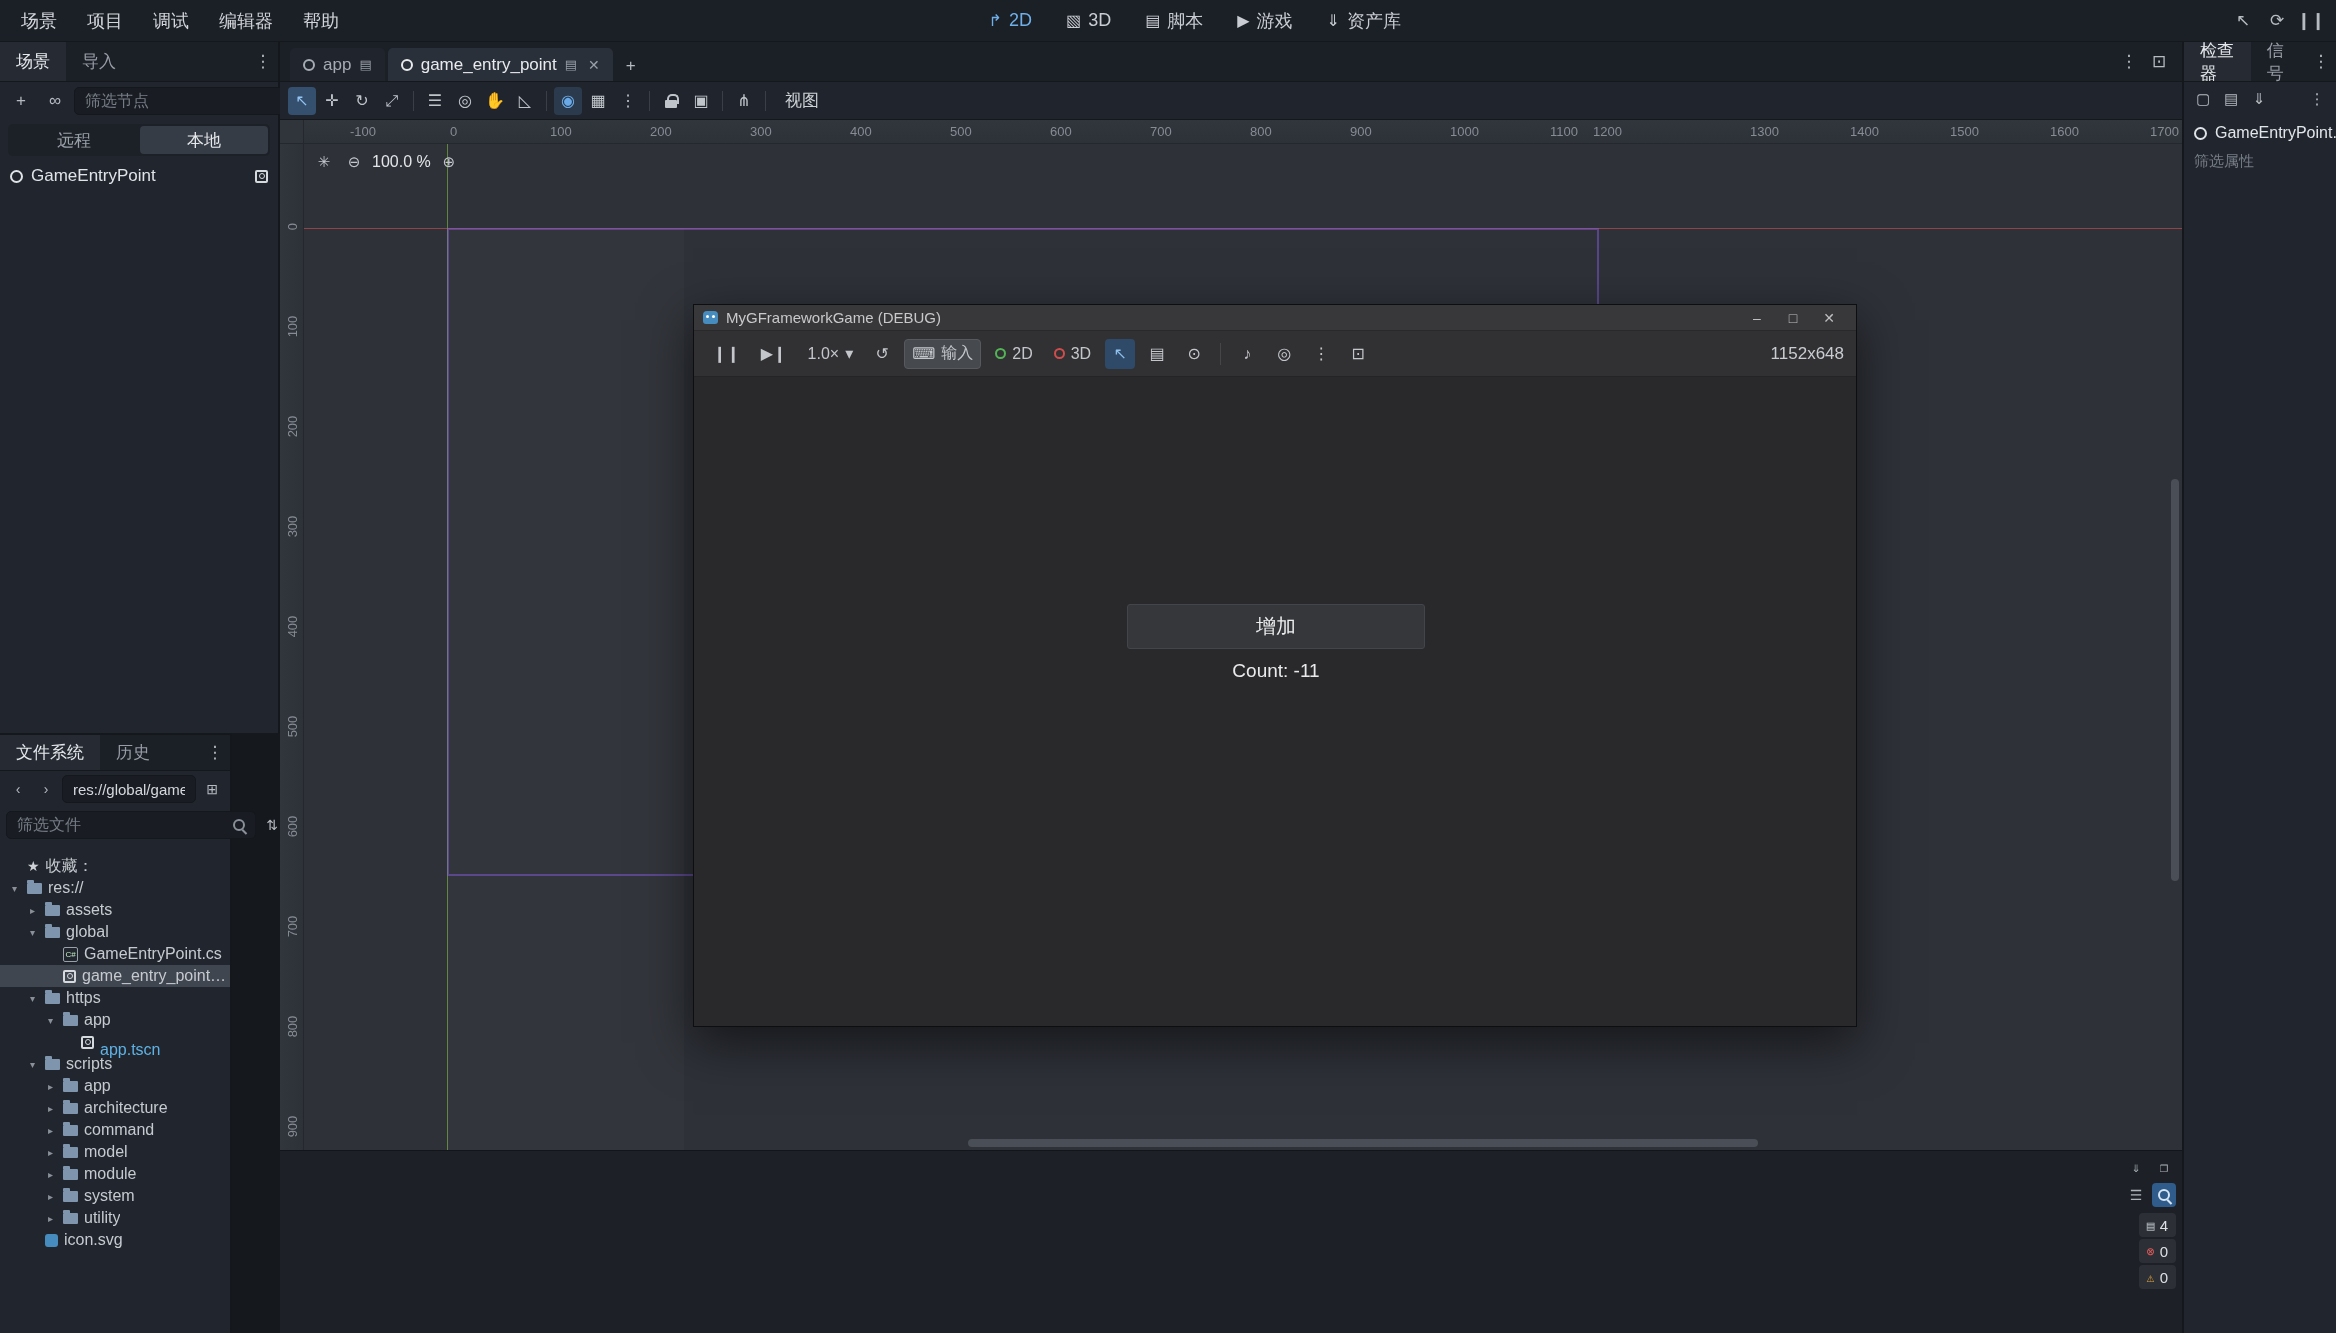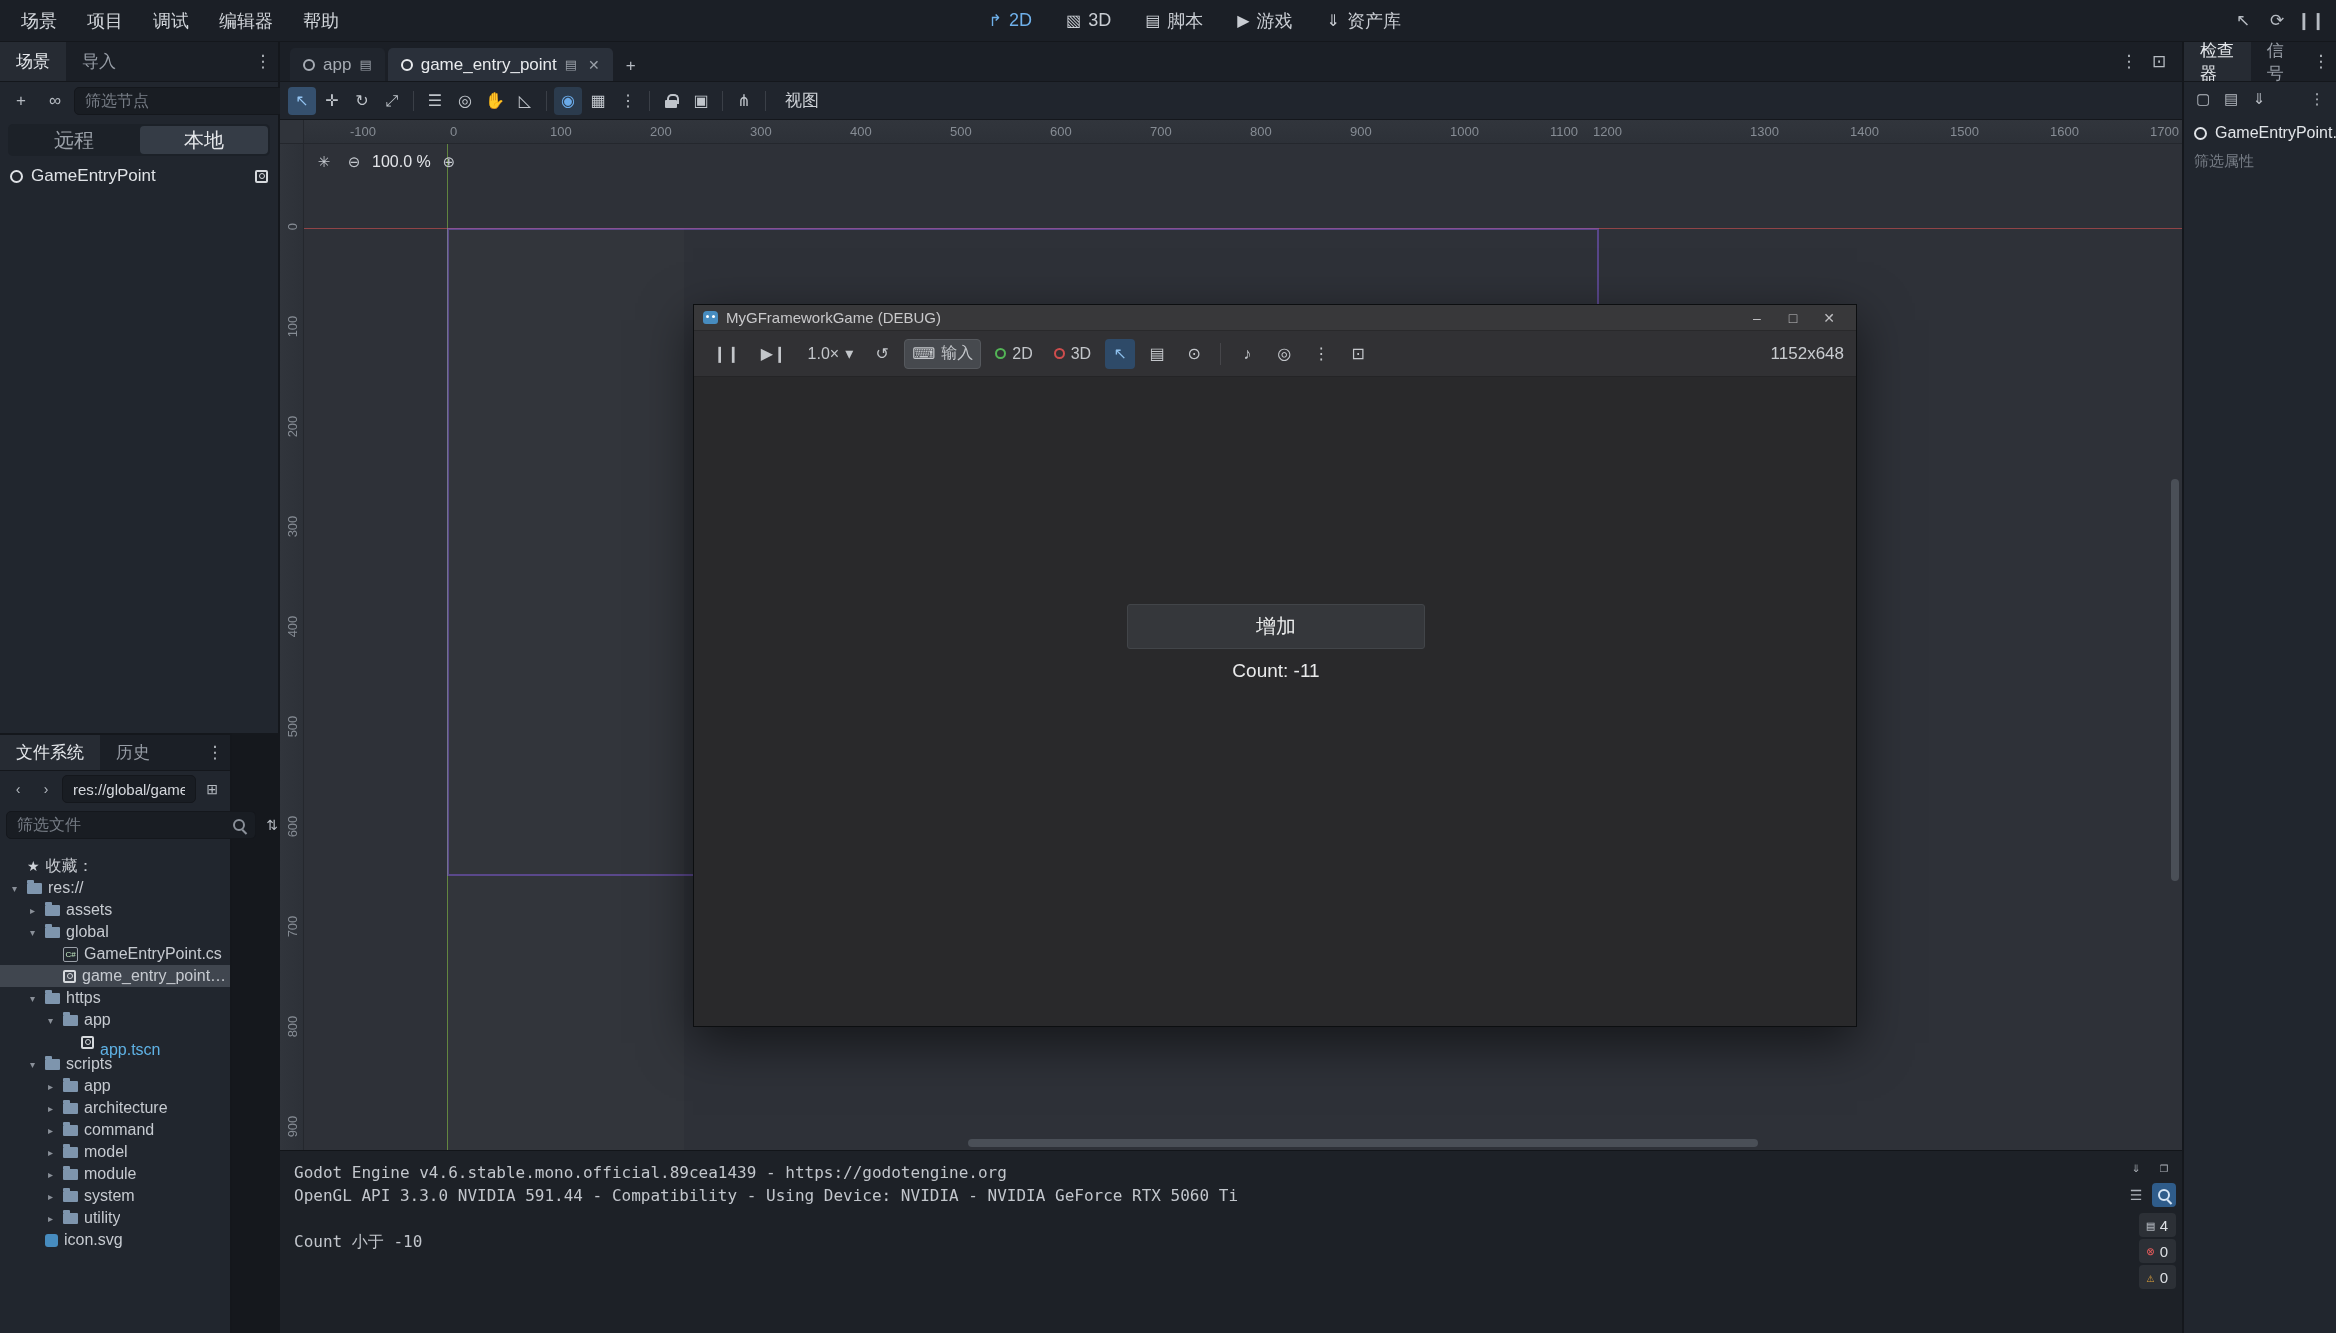--- a/index.html
+++ b/index.html
@@ -29,21 +29,21 @@
 
   #scene-dock{position:absolute;left:0;top:42px;width:280px;height:691px;background:#21262e;
               border-right:2px solid #14171c;display:flex;flex-direction:column;}
   .row{display:flex;align-items:center;gap:4px;padding:4px 6px;}
   .search-wrap{flex:1;display:flex;align-items:center;background:#191d23;border:1px solid #14171c;
                border-radius:5px;height:28px;padding:0 8px;gap:6px;color:#8a9099;}
   .search-wrap input{flex:1;min-width:0;background:transparent;border:none;outline:none;color:#14b8a6;
                font-size:16px;font-family:inherit;}
   .search-wrap input::placeholder{color:#767c85;}
   .seg{display:flex;margin:4px 8px;height:32px;background:#1c2128;border-radius:5px;padding:2px;gap:2px;}
-  .seg-btn{flex:1;display:flex;align-items:center;justify-content:center;font-size:20px;color:#9aa0a8;border-radius:4px;}
+  .seg-btn{flex:1;display:flex;align-items:center;justify-content:center;font-size:17px;color:#9aa0a8;border-radius:4px;}
   .seg-btn.active{background:#353c46;color:#e6e8eb;}
   .sc-row{height:32px;display:flex;align-items:center;gap:8px;padding:0 10px;font-size:17px;color:#e0e3e7;}
   .node-circle{width:13px;height:13px;border:2px solid #dfe2e6;border-radius:50%;flex:0 0 auto;}
   .sc-row .spacer{flex:1;}
 
   
   #fs-dock{position:absolute;left:0;top:733px;width:232px;height:600px;background:#21262e;
            border-right:2px solid #14171c;border-top:2px solid #14171c;display:flex;flex-direction:column;}
   .path-box{flex:1;display:flex;align-items:center;background:#191d23;border:1px solid #14171c;border-radius:5px;
             height:28px;padding:0 8px;}
@@ -453,26 +453,20 @@
         <div class="ibtn">⊖</div>
         <div class="zoom-label">100.0 %</div>
         <div class="ibtn">⊕</div>
       </div>
       <div class="hscroll"></div>
       <div class="vscroll"></div>
     </div>
   </div>
 
   <div id="bottom-panel">
-    <div class="out-lines">
-        <div class="out-line">Godot Engine v4.6.stable.mono.official.89cea1439 - https://godotengine.org</div>
-        <div class="out-line">OpenGL API 3.3.0 NVIDIA 591.44 - Compatibility - Using Device: NVIDIA - NVIDIA GeForce RTX 5060 Ti</div>
-        <div class="out-line">&nbsp;</div>
-        <div class="out-line">Count 小于 -10</div>
-      </div>
     <div class="out-side">
       <div class="out-icons" id="out-icons-1">
           <div class="ibtn">⇓</div>
           <div class="ibtn">❐</div>
         </div>
       <div class="out-icons" id="out-icons-2">
           <div class="ibtn">☰</div>
           <div class="ibtn active">
             <span class="gicon-search"></span>
           </div>

